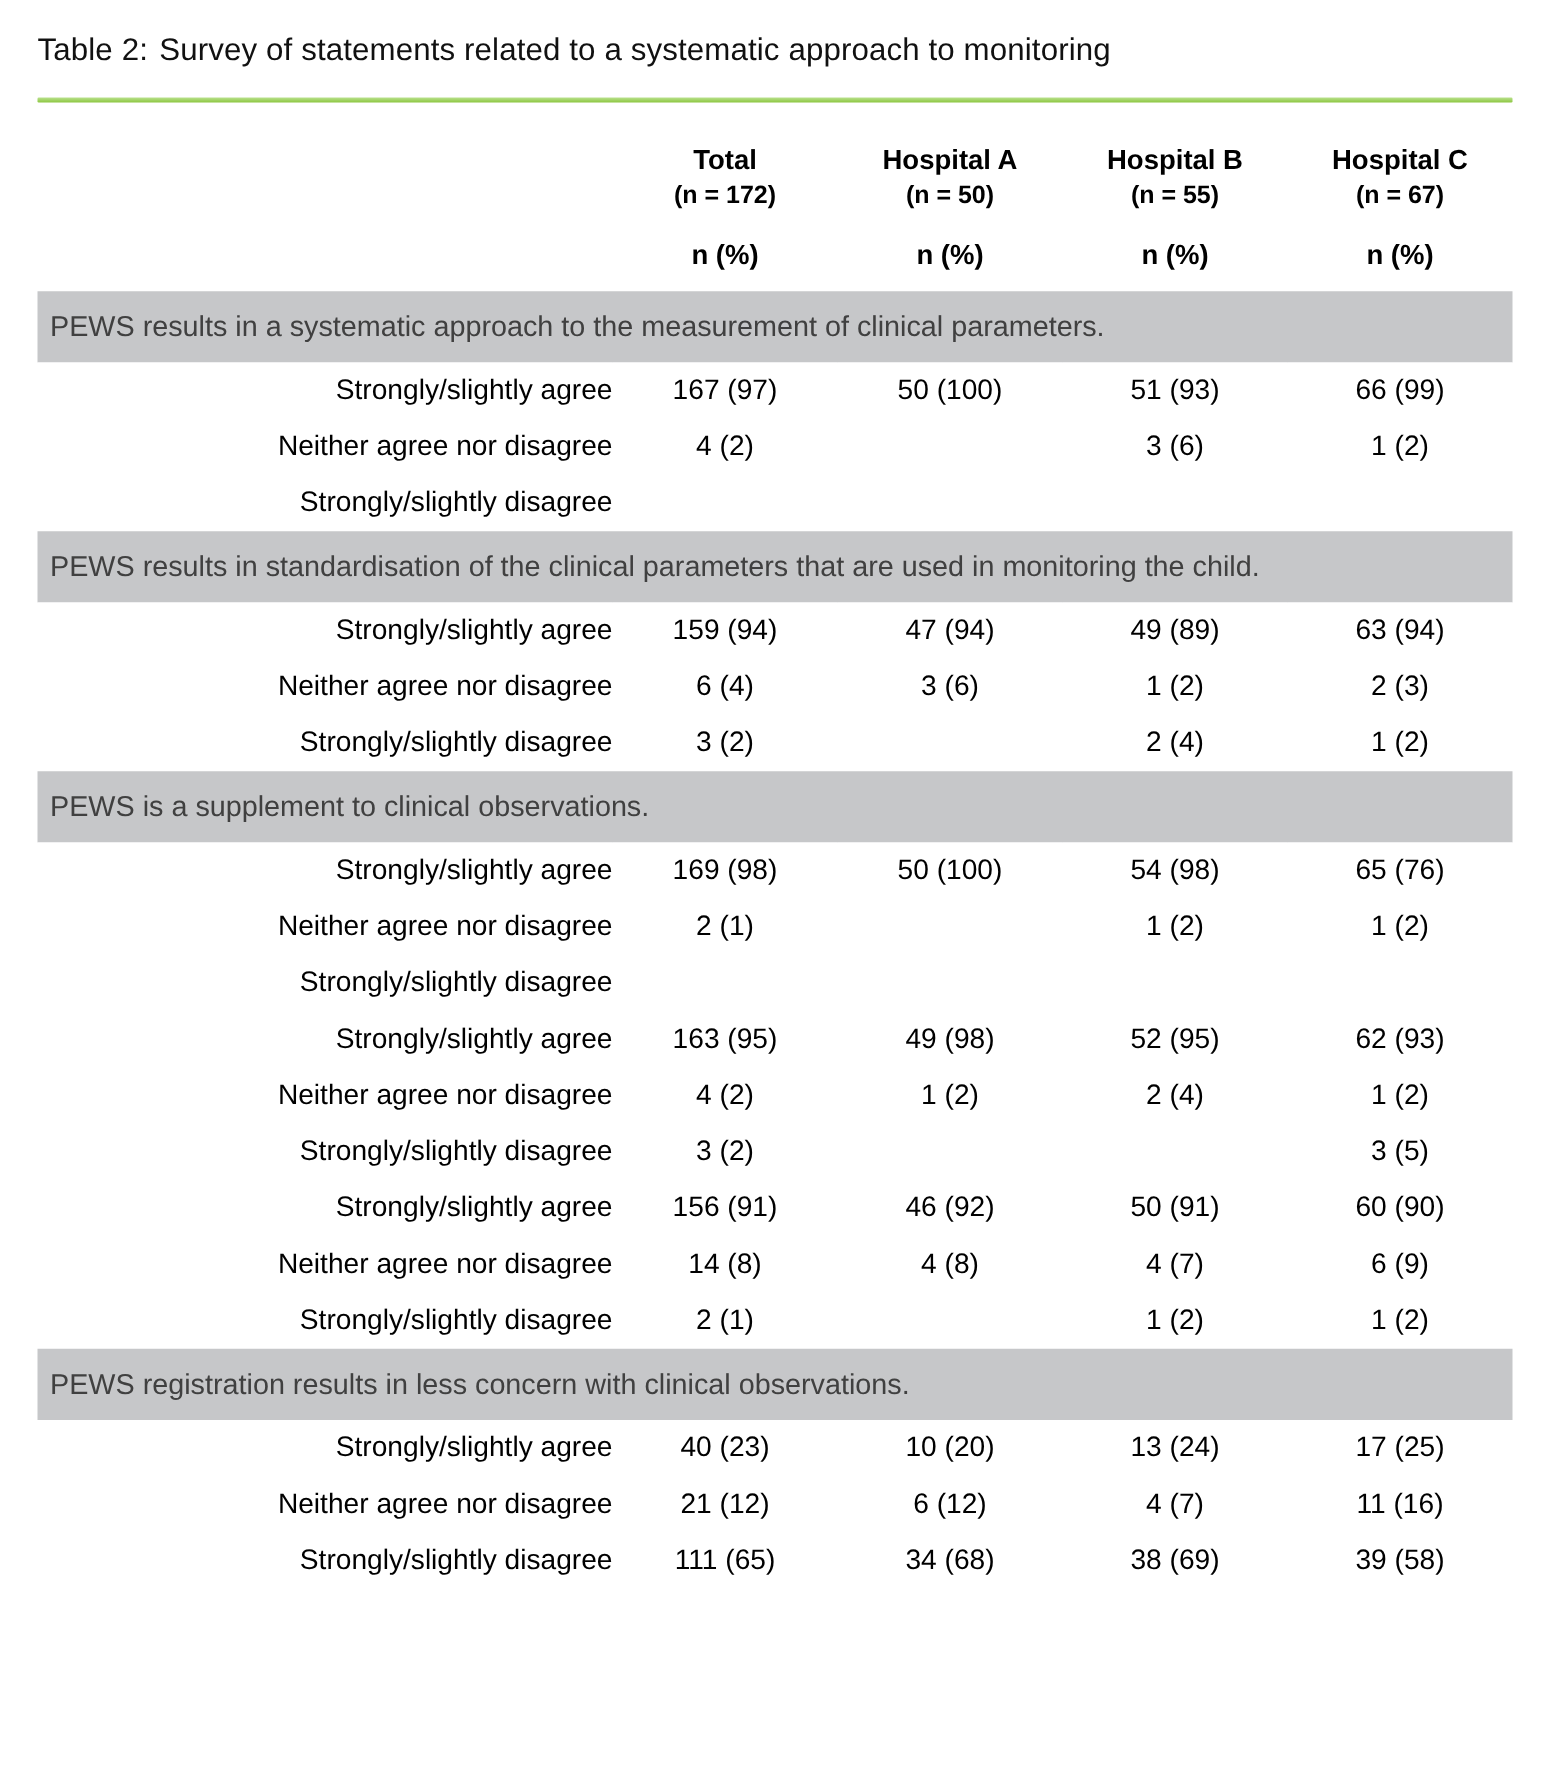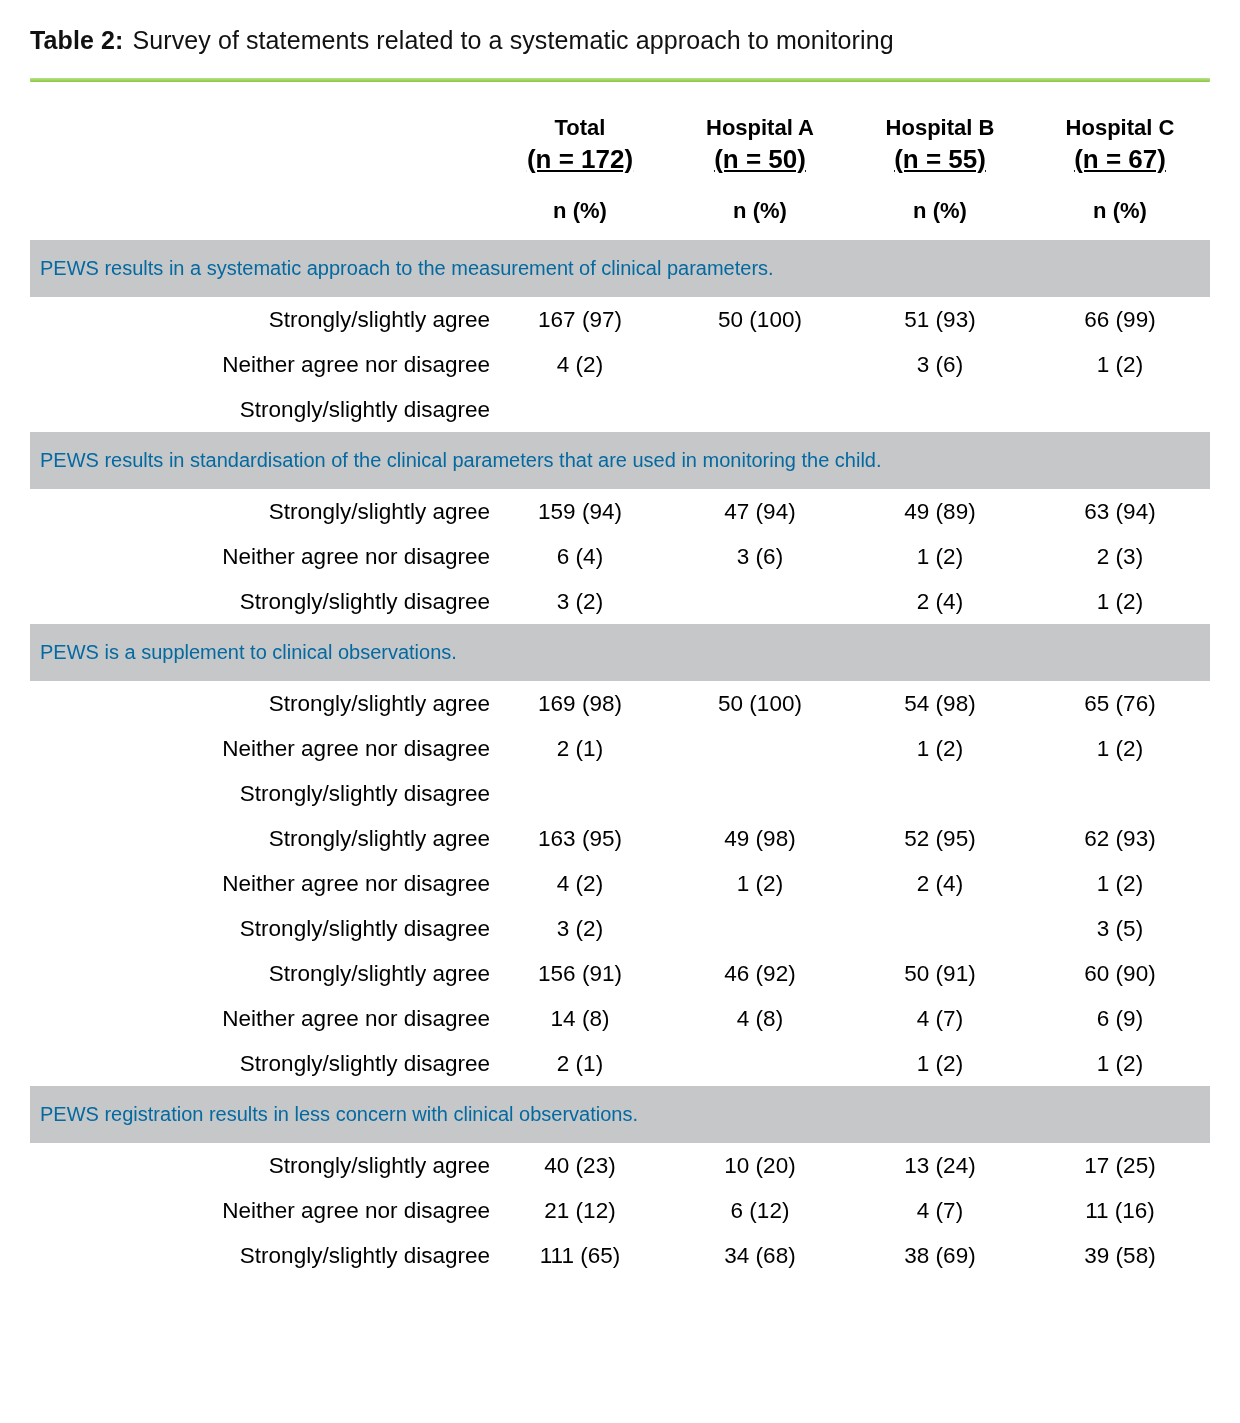--- a/index.html
+++ b/index.html
@@ -15,21 +15,21 @@
     padding: 26px 30px 0 30px;
     overflow: hidden;
   }
   .title {
     font-size: 25px;
     font-weight: normal;
     color: #111111;
     letter-spacing: 0.1px;
   }
   .title-label {
-    font-weight: bold;
+    font-weight: normal;
     margin-right: 9px;
   }
   .rule {
     width: 1180px;
     height: 4px;
     background: linear-gradient(#b9e18e, #8cc63f);
     border-radius: 1px;
   }
   .rule-top { margin-top: 23px; }
   table.survey-table {
@@ -41,29 +41,29 @@
   col.c-label { width: 460px; }
   col.c-data  { width: 180px; }
   thead th {
     font-weight: bold;
     text-align: center;
     vertical-align: top;
     padding-top: 32px;
     padding-bottom: 16px;
   }
   .col-name { font-size: 22px; line-height: 1.3; text-align: center; }
-  .col-n    { font-size: 26px; line-height: 1.3; text-decoration: underline; }
+  .col-n    { font-size: 20px; line-height: 1.3; }
   .col-sub  { font-size: 22px; margin-top: 22px; }
   tr.band-row td {
     background: #c6c7c9;
     height: 57px;
     padding-left: 10px;
     vertical-align: middle;
-    font-size: 20px;
-    color: #0369a1;
+    font-size: 23px;
+    color: #404040;
   }
   tr.data-row td {
     height: 45px;
     vertical-align: middle;
     font-size: 22.5px;
     background: #ffffff;
   }
   td.row-label {
     text-align: right;
     padding-left: 10px;

